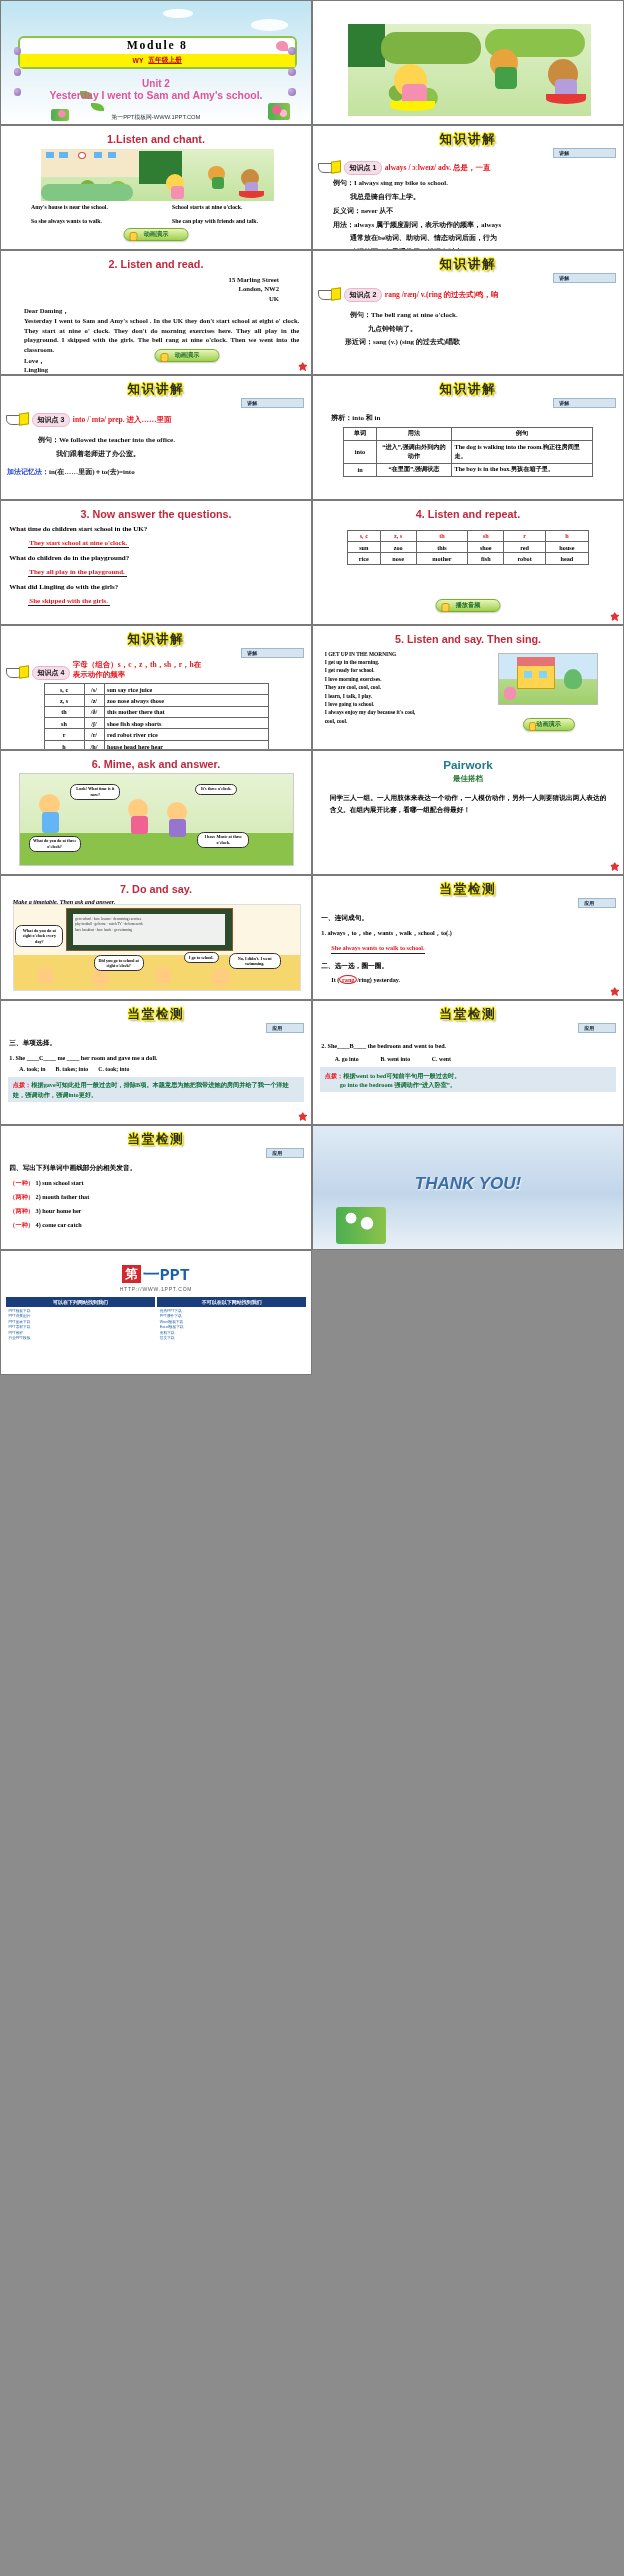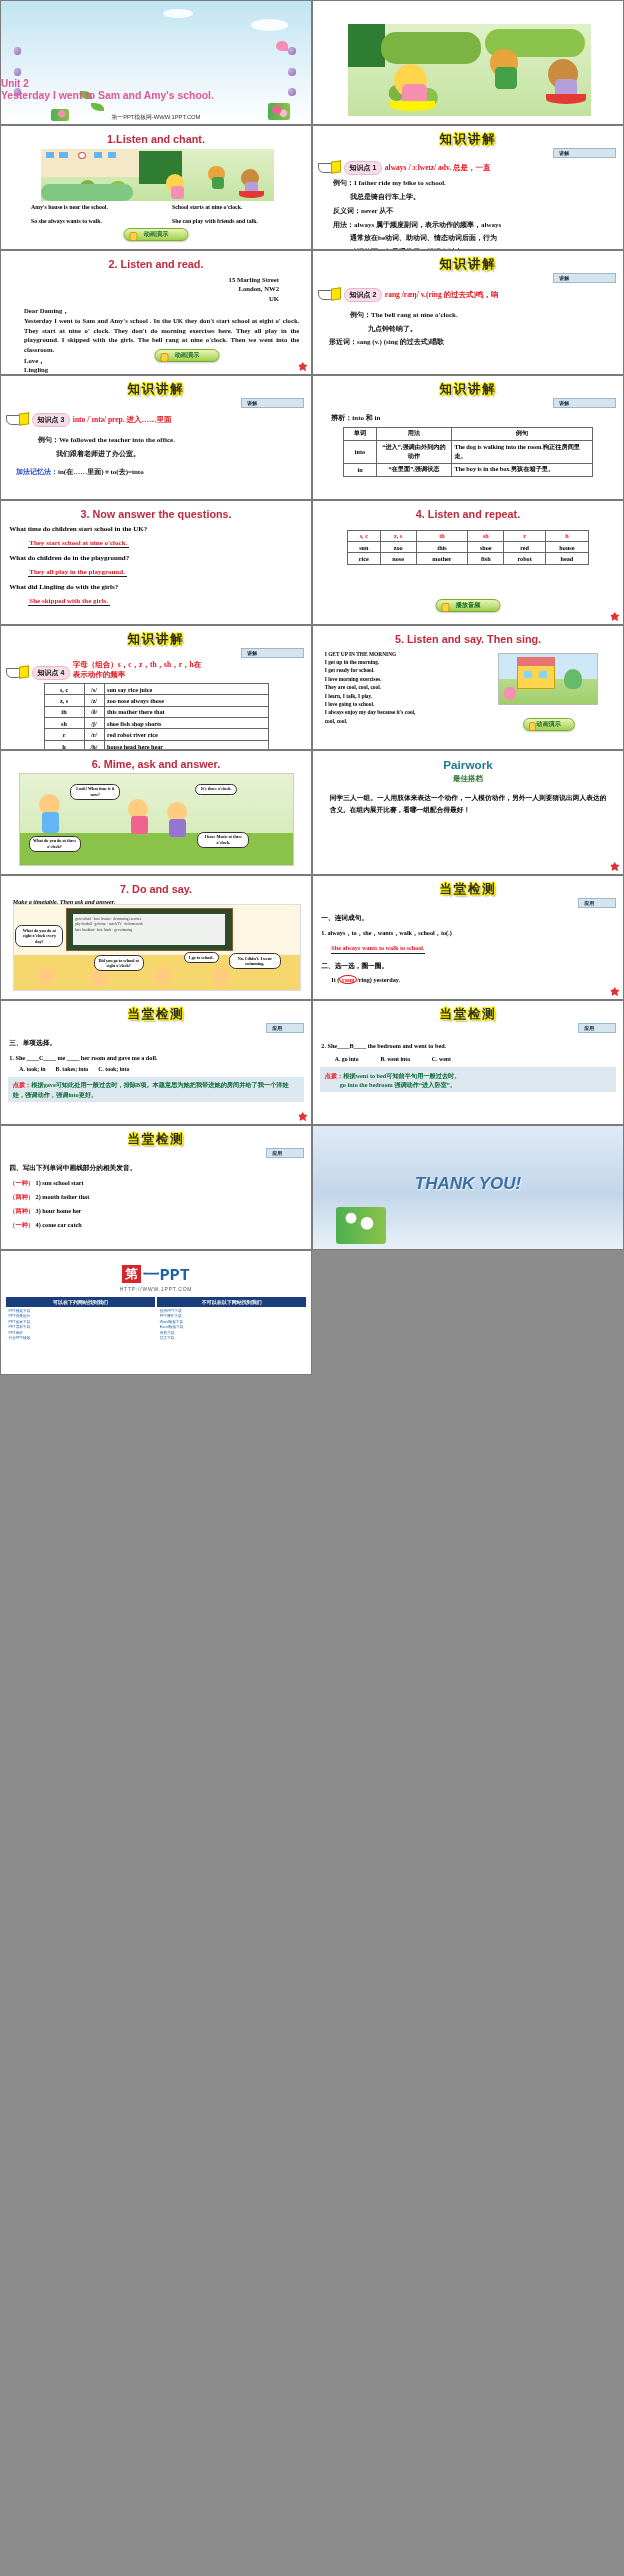--- a/index.html
+++ b/index.html
@@ -20,21 +20,21 @@
     border:2.5px solid #8cc63f; border-radius:5.8px; background:#fff;
     display:flex; flex-direction:column;
   }
   .titlebox .top{flex:1;display:flex;align-items:center;justify-content:center;
     font-family:"Liberation Serif",serif;font-weight:bold;font-size:11.7px;letter-spacing:1.7px;color:#000;}
   .titlebox .bot{height:13.3px;background:#fff200;display:flex;align-items:center;justify-content:center;
     font-size:6.7px;font-weight:bold;color:#c00000;font-family:"Liberation Sans",sans-serif;gap:5px;}
   .titlebox .bot .u{text-decoration:underline;}
   .ball{position:absolute;width:7.5px;height:7.5px;border-radius:50%;
     background:radial-gradient(circle at 30% 30%,#c9aee0,#8e6fb5);}
-  .unit{position:absolute;left:0;right:0;top:77px;
+  .unit{position:absolute;left:0;right:0;top:77px;text-align:center;
     font-family:"Liberation Sans",sans-serif;font-weight:bold;color:#e0559a;}
   .unit .l1{font-size:10px;}
   .unit .l2{font-size:10.4px;margin-top:0.8px;}
   .site{position:absolute;left:0;right:0;top:112px;text-align:center;font-size:5.8px;
     color:#333;font-family:"Liberation Sans",sans-serif;}
   
   .hd-cn{
     text-align:center;font-family:"Liberation Sans",sans-serif;font-weight:bold;
     font-size:12.5px;color:#2b2b2b;
     text-shadow:0 0 0.8px #fff200, 0.8px 0.8px 0 #fff200, -0.8px 0.8px 0 #fff200,
@@ -121,20 +121,27 @@
   .board{position:absolute;background:#2d4a2d;border:1.7px solid #8b5a2b;}
 </style>
 </head>
 <body>
 
 <div class="grid">
 
   <div class="slide cover">
     <div class="cloud" style="left:162px;top:8.3px;width:30px;height:9.2px;"></div>
     <div class="cloud" style="left:250px;top:18.3px;width:37px;height:11.7px;"></div>
+    <div class="titlebox">
+      <div class="top">Module  8</div>
+      <div class="bot">
+        <span>WY</span>
+        <span class="u">五年级上册</span>
+      </div>
+    </div>
     <div class="ball" style="left:12.5px;top:46px;"></div>
     <div class="ball" style="left:12.5px;top:67px;"></div>
     <div class="ball" style="left:12.5px;top:87px;"></div>
     <div class="ball" style="left:287px;top:46px;"></div>
     <div class="ball" style="left:287px;top:67px;"></div>
     <div class="ball" style="left:287px;top:87px;"></div>
     <div style="position:absolute;left:79px;top:90px;width:11.7px;height:7.5px;background:#6cbb3c;border-radius:0 70% 0 70%;"></div>
     <div style="position:absolute;left:90px;top:102px;width:13.3px;height:8.3px;background:#6cbb3c;border-radius:0 70% 0 70%;"></div>
     <div class="unit">
       <div class="l1">Unit 2</div>
@@ -198,21 +205,21 @@
       <span class="bookicon">
           <i class="pg"></i>
           <i class="yl"></i>
         </span>
       <span class="kp-tag">
         <span>知识点</span>
         <span>1</span>
       </span>
       <span class="kp-text">always / ɔːlweɪz/ adv. 总是，一直</span>
     </div>
-    <div class="body-line">例句：I father ride my bike to school.</div>
+    <div class="body-line">例句：I always sing my bike to school.</div>
     <div class="body-line ind">我总是骑自行车上学。</div>
     <div class="body-line">反义词：never 从不</div>
     <div class="body-line">用法：always 属于频度副词，表示动作的频率，always</div>
     <div class="body-line ind">通常放在be动词、助动词、情态动词后面，行为</div>
     <div class="body-line ind">动词前面，句子通常用一般现在时态。</div>
   </div>
 
   <div class="slide">
     <div class="hd-en">2. Listen and read.</div>
     <div style="text-align:right;padding:5px 32px 0 0;">
@@ -240,40 +247,40 @@
           <i class="yl"></i>
         </span>
       <span class="kp-tag">
         <span>知识点</span>
         <span>2</span>
       </span>
       <span class="kp-text">rang /ræŋ/ v.(ring 的过去式)鸣，响</span>
     </div>
     <div class="body-line ind" style="margin-top:8.3px;">例句：The bell rang at nine o'clock.</div>
     <div class="body-line" style="margin-left:55px;">九点钟铃响了。</div>
-    <div class="body-line" style="margin-left:16px;">形近词：sang (v.) (sing 的过去式)唱歌</div>
+    <div class="body-line" style="margin-left:32px;">形近词：sang (v.) (sing 的过去式)唱歌</div>
   </div>
 
   <div class="slide">
     <div class="hd-cn">知识讲解</div>
     <div class="jiangjie">讲解</div>
     <div class="kp-row" style="margin-top:15px;">
       <span class="bookicon">
           <i class="pg"></i>
           <i class="yl"></i>
         </span>
       <span class="kp-tag">
         <span>知识点</span>
         <span>3</span>
       </span>
       <span class="kp-text">into /ˈɪntə/ prep. 进入……里面</span>
     </div>
     <div class="body-line ind" style="margin-top:8.3px;">例句：We followed the teacher into the office.</div>
     <div class="body-line" style="margin-left:55px;">我们跟着老师进了办公室。</div>
-    <div class="body-line" style="margin-left:15px;margin-top:8.3px;">
+    <div class="body-line" style="margin-left:6px;margin-top:8.3px;">
       <span class="blue">加法记忆法：</span><span>in(在……里面)＋to(去)=into</span>
     </div>
   </div>
 
   <div class="slide">
     <div class="hd-cn">知识讲解</div>
     <div class="jiangjie">讲解</div>
     <div class="body-line" style="margin-top:15px;margin-left:18.3px;">辨析：into 和 in</div>
     <table class="g" style="width:250px;">
       <tbody>

